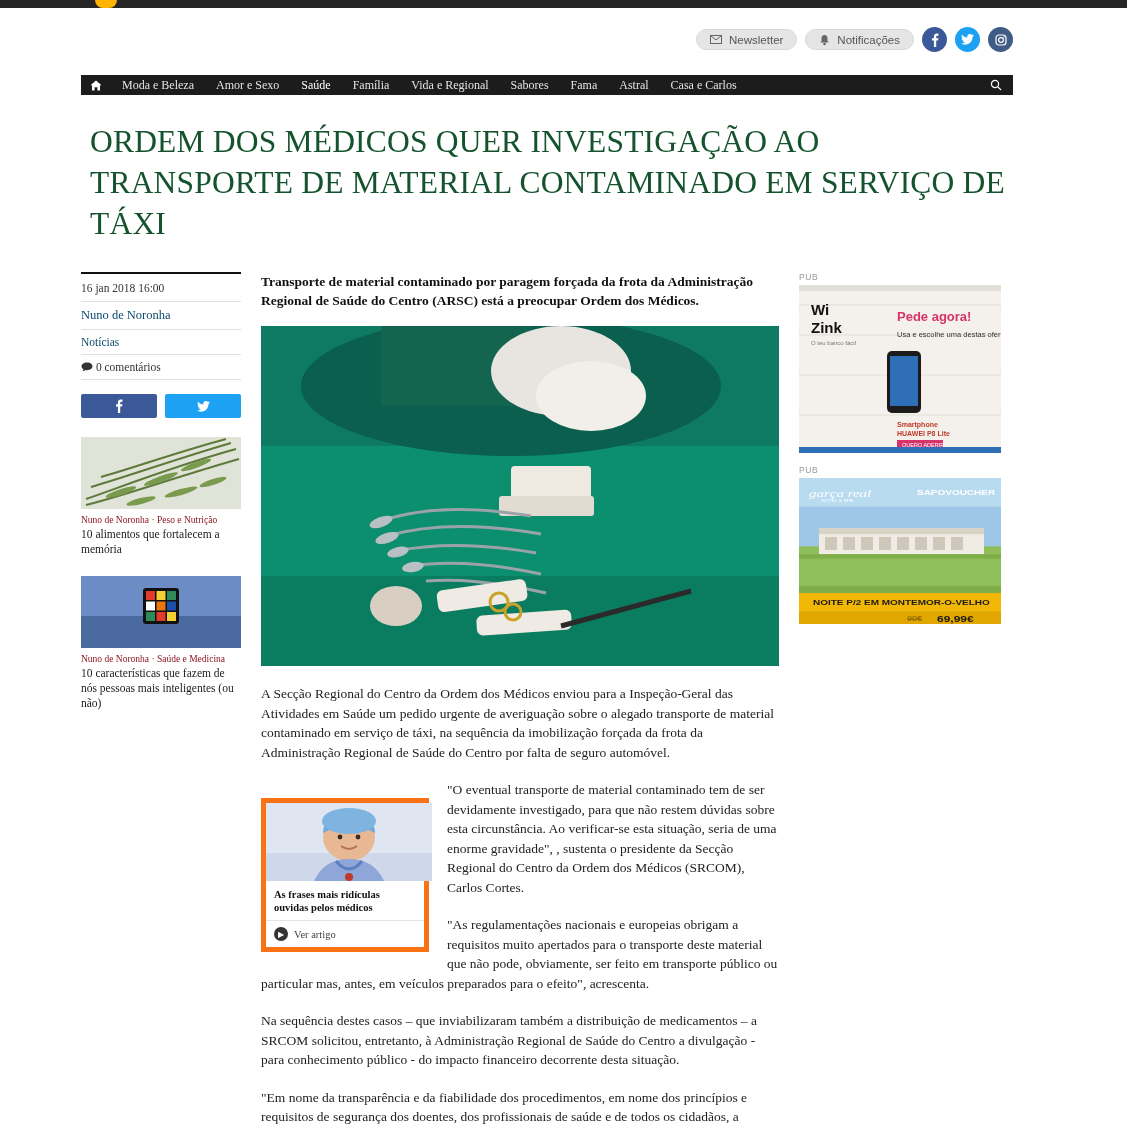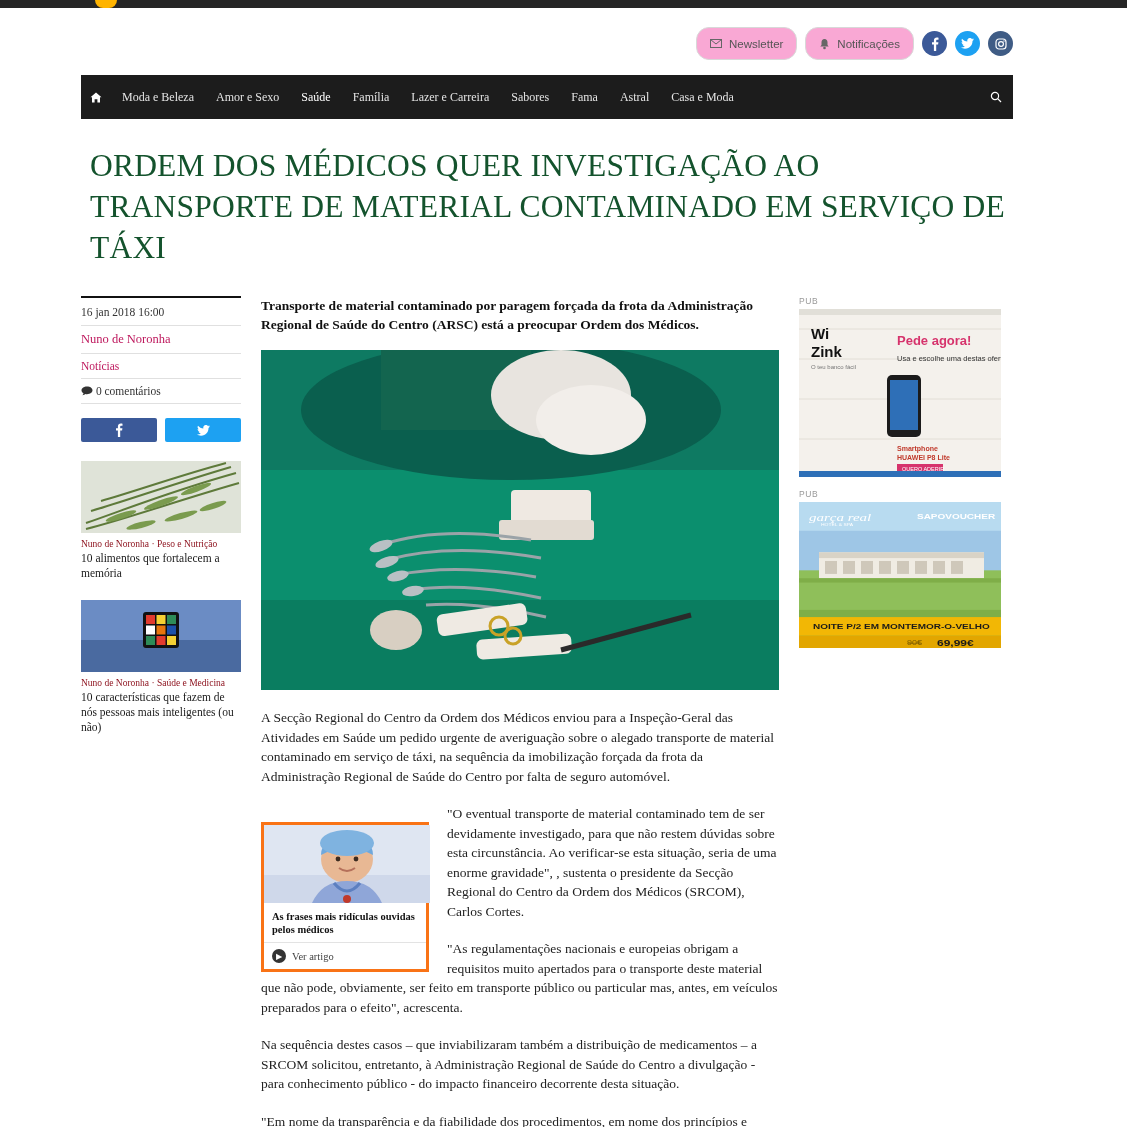--- a/index.html
+++ b/index.html
@@ -37,37 +37,37 @@
     font-size: 25px; letter-spacing: 0.5px;
   }
   .logo .b { font-weight: bold; color: #1a1a1a; }
   .logo .l { font-weight: normal; color: #4d4d4d; }
   .hdr-right {
     position: absolute; right: 0; top: 19px;
     display: flex; align-items: center; gap: 8px;
   }
   .pill {
     display: flex; align-items: center; gap: 7px;
-    height: 33px; padding: 0 13px;
+    height: 21px; padding: 0 13px;
     border: 1px solid #d8d8d8; border-radius: 13px;
-    background: #f9a8d4; color: #555; font-size: 11.5px;
+    background: #e5e5e5; color: #555; font-size: 11.5px;
     white-space: nowrap;
   }
   .pill svg { display: block; }
   .circbtn {
     width: 25px; height: 25px; border-radius: 50%;
     display: flex; align-items: center; justify-content: center;
     color: #fff;
   }
   .fb { background: #3b5998; }
   .tw { background: #1da1f2; }
   .ig { background: #3f5c85; }
   
   .nav {
-    position: relative; height: 44px; background: #1c1c1c;
+    position: relative; height: 20px; background: #1c1c1c;
     display: flex; align-items: stretch;
   }
   .nav-home {
     width: 30px; display: flex; align-items: center; justify-content: center;
     color: #fff;
   }
   .nav-item {
     display: flex; align-items: center; padding: 0 11px;
     color: #e4e4e4; font-size: 12px;
     font-family: "Liberation Serif", serif;
@@ -98,21 +98,21 @@
   .col-right{ position: absolute; left: 718px; top: 0; width: 202px; }
 
   .meta-date {
     font-family: "Liberation Serif", serif;
     font-size: 11.5px; color: #333;
     border-top: 2px solid #111;
     padding: 8px 0 7px 0;
   }
   .meta-row {
     font-family: "Liberation Serif", serif;
-    font-size: 12.5px; color: #be185d;
+    font-size: 12.5px; color: #0c4a6e;
     border-top: 1px solid #e0e0e0;
     padding: 6px 0 6px 0;
   }
   .meta-row.small { font-size: 11.5px; }
   .meta-row.comments { color: #333; font-size: 11.5px; border-bottom: 1px solid #e0e0e0;}
   .share {
     display: flex; gap: 8px; margin-top: 14px;
   }
   .share-btn {
     width: 76px; height: 24px; border-radius: 2px;
@@ -145,21 +145,21 @@
     position: relative; overflow: hidden;
   }
   p.art {
     font-family: "Liberation Serif", serif;
     font-size: 13.5px; line-height: 19.5px; color: #222;
     margin: 18px 0 0 0;
   }
   .flowwrap { position: relative; }
   .inlinecard {
     float: left; width: 168px; margin: 18px 18px 6px 0;
-    border: 3px solid #f97316; background: #fff;
+    border: 5px solid #f97316; background: #fff;
   }
   .inlinecard .ic-img { width: 166px; height: 78px; display: block; }
   .inlinecard .ic-title {
     font-family: "Liberation Serif", serif;
     font-weight: bold; font-size: 10.5px; line-height: 13px;
     color: #111; padding: 7px 8px 6px 8px;
   }
   .inlinecard .ic-cta {
     display: flex; align-items: center; gap: 6px;
     border-top: 1px solid #e3e3e3; padding: 6px 8px;
@@ -231,25 +231,25 @@
     <div class="nav">
       <div class="nav-home">
         <svg width="12" height="11" viewBox="0 0 12 11">
             <path d="M6 0.6 L0.5 5.2 H2 V10.4 H4.6 V7.2 H7.4 V10.4 H10 V5.2 H11.5 Z" fill="#fff"></path>
           </svg>
       </div>
       <div class="nav-item">Moda e Beleza</div>
       <div class="nav-item">Amor e Sexo</div>
       <div class="nav-item active">Saúde</div>
       <div class="nav-item">Família</div>
-      <div class="nav-item">Lazer e Carreira</div>
+      <div class="nav-item">Vida e Regional</div>
       <div class="nav-item">Sabores</div>
       <div class="nav-item">Fama</div>
       <div class="nav-item">Astral</div>
-      <div class="nav-item">Casa e Moda</div>
+      <div class="nav-item">Casa e Carlos</div>
       <div class="nav-search">
         <svg width="12" height="12" viewBox="0 0 12 12">
             <circle cx="5" cy="5" r="3.6" fill="none" stroke="#fff" stroke-width="1.2"></circle>
             <path d="M7.7 7.7 L11 11" stroke="#fff" stroke-width="1.2"></path>
           </svg>
       </div>
     </div>
 
     <h1 class="title">ORDEM DOS MÉDICOS QUER INVESTIGAÇÃO AO TRANSPORTE DE MATERIAL CONTAMINADO EM SERVIÇO DE TÁXI</h1>
 

